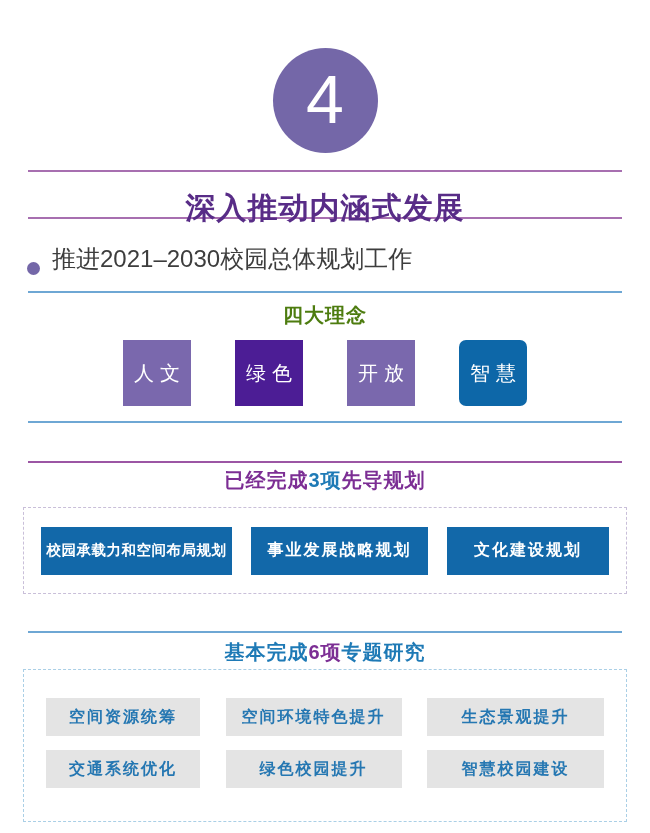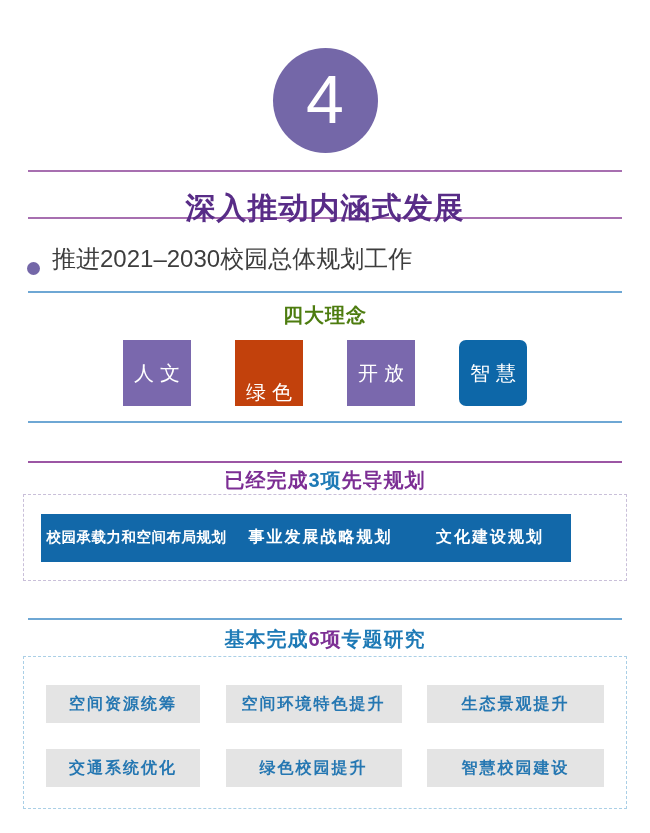--- a/index.html
+++ b/index.html
@@ -101,25 +101,26 @@
   }
   .hr.after-concepts { margin-top: 15px; }
   .hr.pre-pilot { margin-top: 38px; background: #9c56a4; }
   .sec-heading.pilot { margin-top: 4px; }
   
   .dashed {
     width: 604px;
     margin: 0 auto;
   }
   .dashed.pilot-box {
-    margin-top: 0;
+    margin-top: 13px;
     height: 87px;
     border: 1px dashed #c9bfd9;
     display: flex;
     align-items: center;
+    justify-content: space-between;
     padding: 11px 17px;
   }
   .blue-btn {
     height: 48px;
     background: #1268a9;
     color: #ffffff;
     font-weight: 700;
     display: flex; align-items: center; justify-content: center;
     letter-spacing: 1px;
     white-space: nowrap;
@@ -132,21 +133,21 @@
   .dashed.studies-box {
     margin-top: 3px;
     height: 153px;
     border: 1px dashed #aacfe6;
     padding: 28px 22px 0 22px;
   }
   .gray-grid {
     display: grid;
     grid-template-columns: 154px 176px 177px;
     justify-content: space-between;
-    row-gap: 26px;
+    row-gap: 14px;
     text-align: right;
   }
   .gray-box {
     height: 38px;
     background: #e4e4e4;
     color: #2577b2;
     font-size: 16px;
     font-weight: 700;
     letter-spacing: 2px;
     display: flex; align-items: center; justify-content: center;
@@ -172,21 +173,21 @@
   </div>
 
   <div class="hr blue after-bullet"></div>
 
   <h2 class="sec-heading concepts">四大理念</h2>
 
   <div class="concepts-row">
     <div class="concept-box" style="background-color: rgb(122, 104, 173);">
       <span>人文</span>
     </div>
-    <div class="concept-box" style="background-color: #c2410c; align-items: flex-end;">
+    <div class="concept-box" style="background-color: #4c1d95;">
       <span>绿色</span>
     </div>
     <div class="concept-box" style="background-color: rgb(122, 104, 173);">
       <span>开放</span>
     </div>
     <div class="concept-box" style="background-color: rgb(13, 103, 168); border-radius: 7px;">
       <span>智慧</span>
     </div>
   </div>
 

